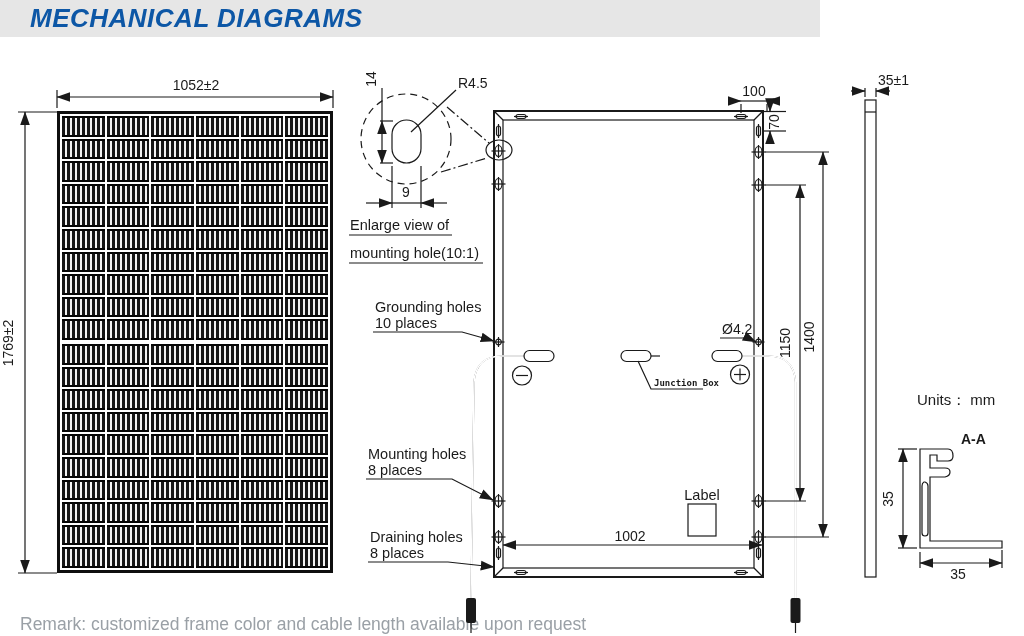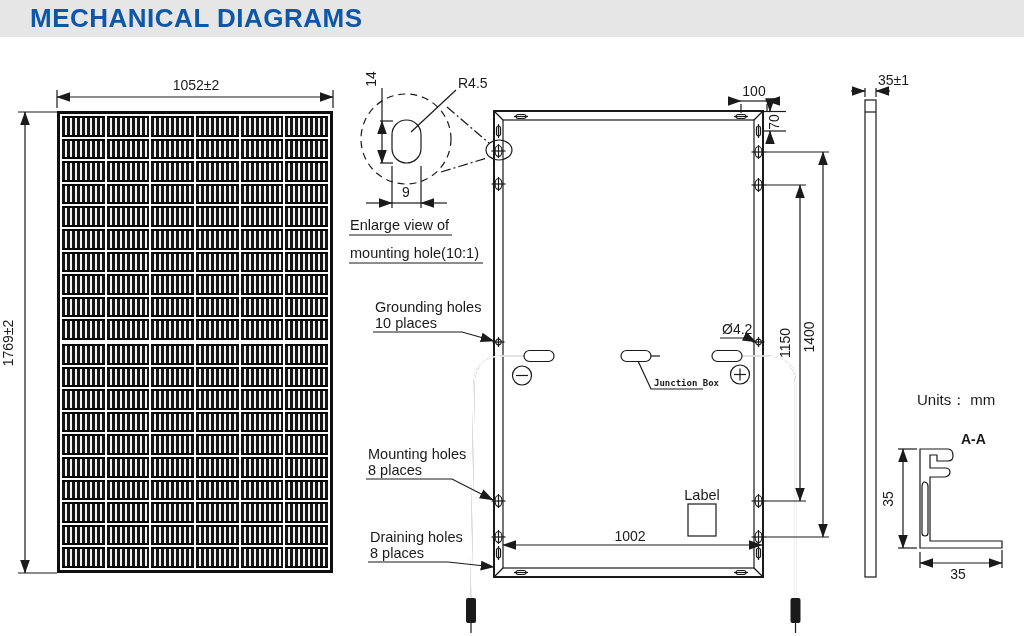--- a/index.html
+++ b/index.html
@@ -1,19 +1,19 @@
 <!DOCTYPE html>
 <html style="--title-color: #0d57a6; --header-bg: #e6e6e6; --remark-color: #9aa0a6;"><head>
 <meta charset="utf-8">
 <style>
   html,body{margin:0;padding:0;background:#fff;}
   #canvas{position:relative;width:1024px;height:636px;background:#ffffff;overflow:hidden;
           font-family:"Liberation Sans",sans-serif;}
   
-  #header{position:absolute;left:0;top:0;width:1024px;height:37px;background:var(--header-bg,#e6e6e6);}
+  #header{position:absolute;left:0;top:0;width:820px;height:37px;background:var(--header-bg,#e6e6e6);font-style:italic;}
   #title{position:absolute;left:30px;top:3px;font-size:26px;font-weight:bold;
          letter-spacing:.5px;color:var(--title-color,#0d57a6);}
   
   #panel{position:absolute;left:57px;top:111px;width:276px;height:462px;border:3px solid #0f0f0f;
          box-sizing:border-box;background:#fff;padding:2px;display:flex;flex-direction:column;gap:4px;}
   .half{flex:1;display:grid;gap:2px;}
   .cell{background:repeating-linear-gradient(90deg,#161616 0 3px,#f2f2f2 3px 5px);
         border-top:2px solid #060606;border-bottom:2px solid #060606;}
   
   #draw{position:absolute;left:0;top:0;pointer-events:none;}
@@ -155,20 +155,21 @@
         <div class="cell"></div>
         <div class="cell"></div>
         <div class="cell"></div>
         <div class="cell"></div>
         <div class="cell"></div>
         <div class="cell"></div>
         <div class="cell"></div>
       </div>
   </div>
 
+  <div id="remark">Remark: customized frame color and cable length available upon request</div>
 
   <svg id="draw" width="1024" height="636" viewBox="0 0 1024 636">
     <defs>
       <marker id="arr" viewBox="0 0 10 10" refX="9.2" refY="5" markerWidth="12" markerHeight="12" orient="auto-start-reverse">
         <path d="M0,1.6 L9.6,5 L0,8.4 Z" fill="#1a1a1a"></path>
       </marker>
       <g id="crossM" class="ln">
         <ellipse rx="3.5" ry="5.5"></ellipse>
           <line x1="-7" x2="7" y1="0" y2="0"></line>
           <line x1="0" x2="0" y1="-7" y2="7"></line>

